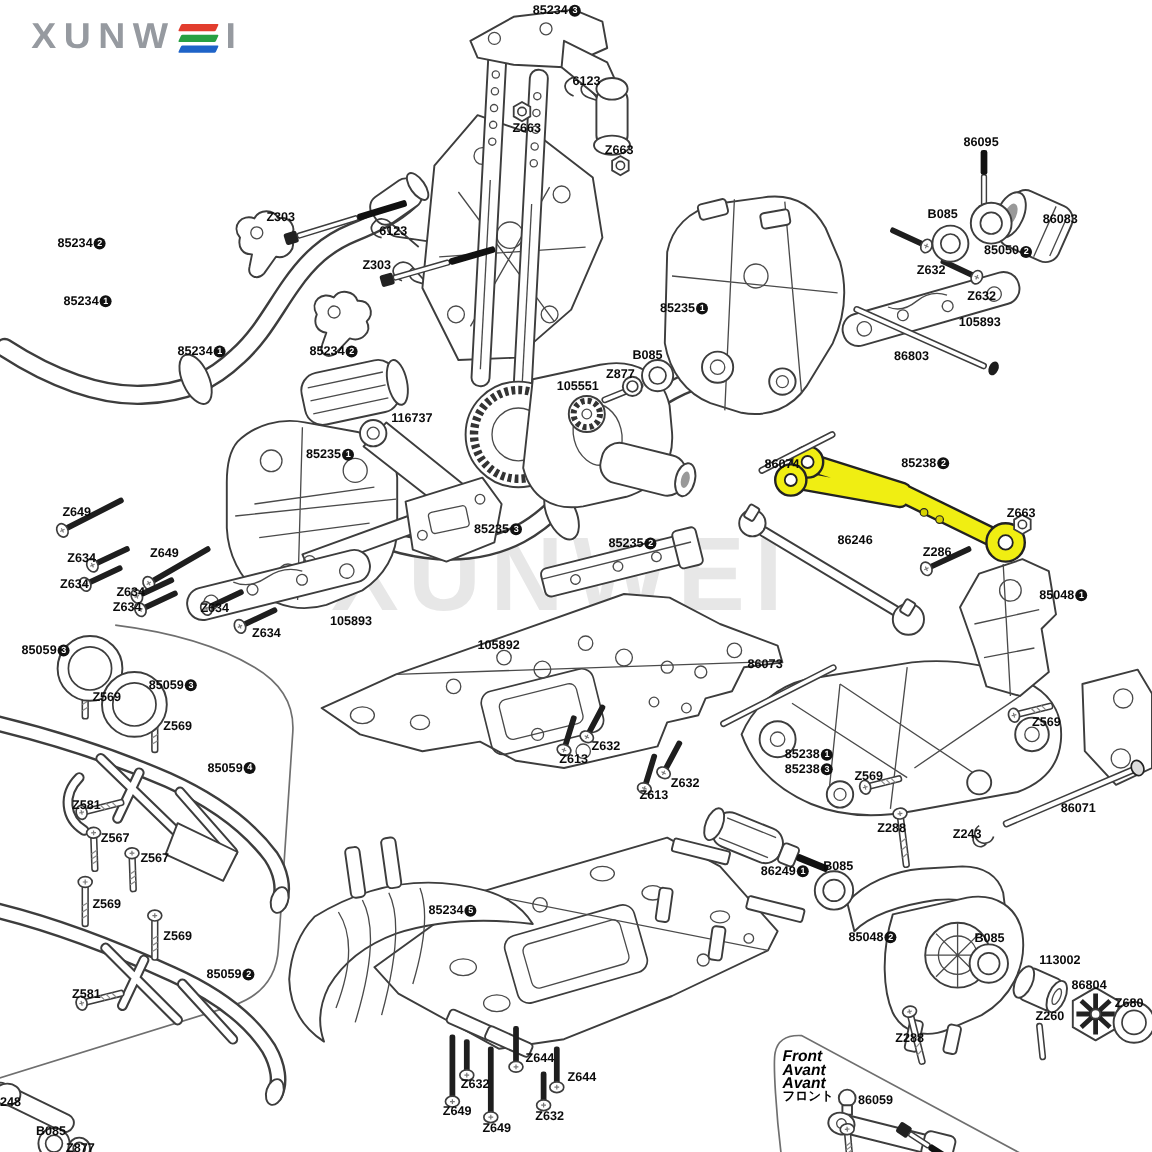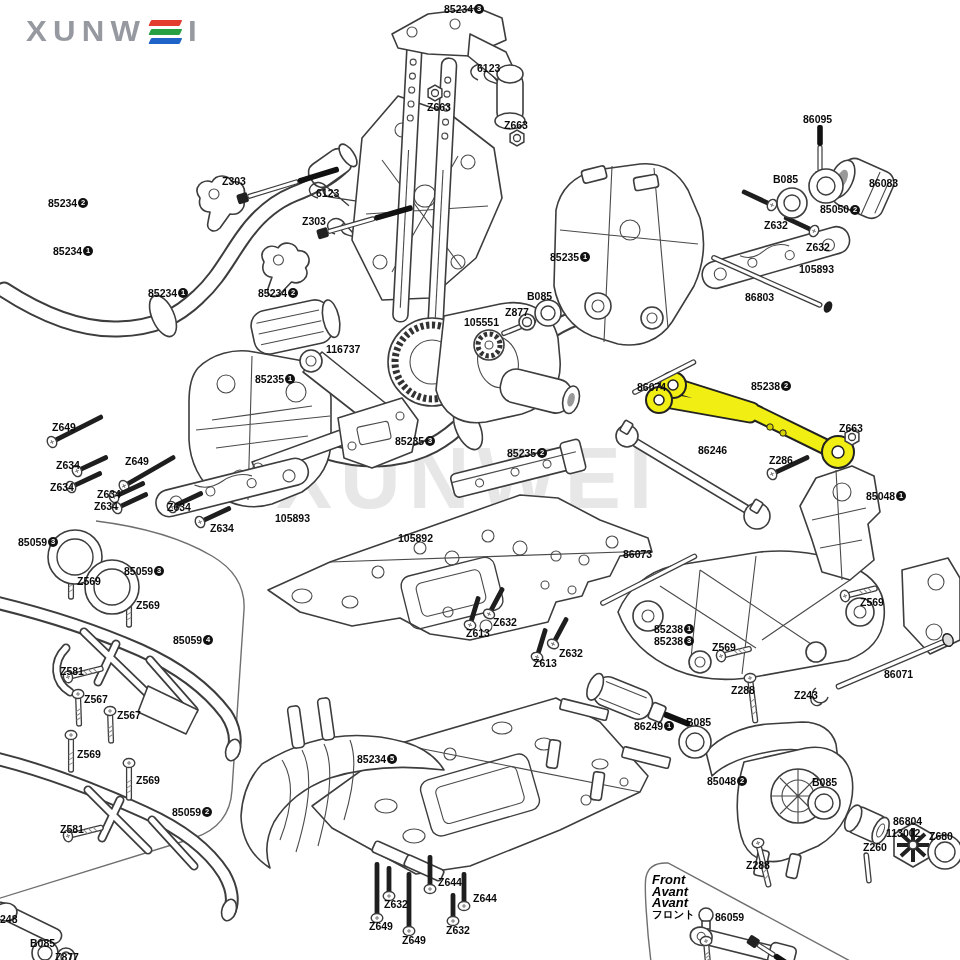--- a/index.html
+++ b/index.html
@@ -936,21 +936,21 @@
       <div class="plabel" style="left: 686px; top: 716px;">
         <span>B085</span>
       </div>
       <div class="plabel" style="left: 707px; top: 775px;">
         <span>85048</span>
         <span class="pbadge">2</span>
       </div>
       <div class="plabel" style="left: 812px; top: 776px;">
         <span>B085</span>
       </div>
-      <div class="plabel" style="left: 886px; top: 794px; margin-top: 33px;">
+      <div class="plabel" style="left: 866px; top: 794px;">
         <span>113002</span>
       </div>
       <div class="plabel" style="left: 893px; top: 815px;">
         <span>86804</span>
       </div>
       <div class="plabel" style="left: 929px; top: 830px;">
         <span>Z680</span>
       </div>
       <div class="plabel" style="left: 863px; top: 841px;">
         <span>Z260</span>

